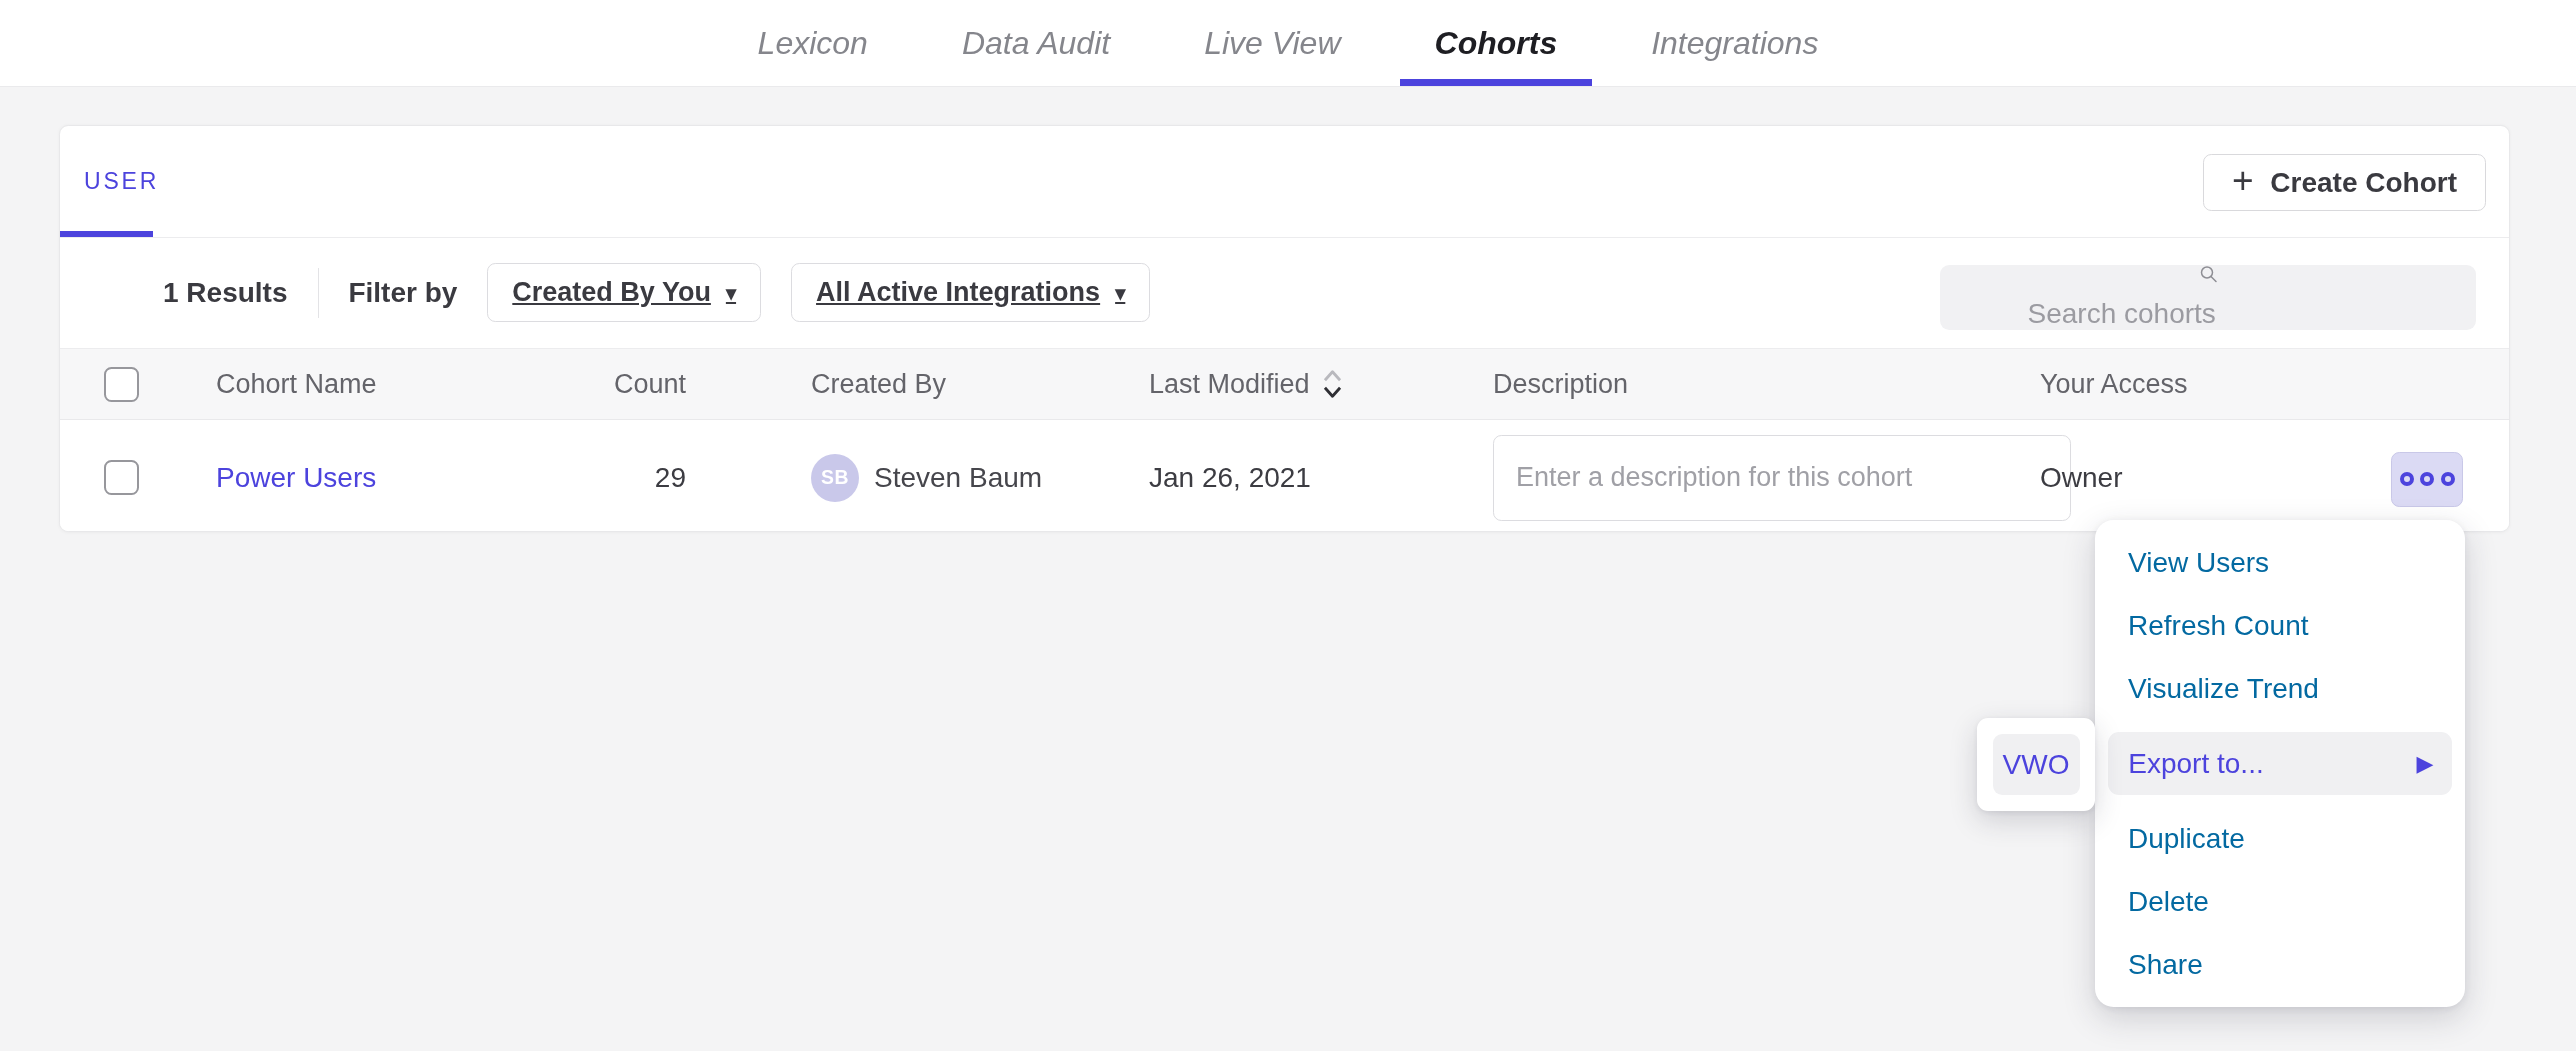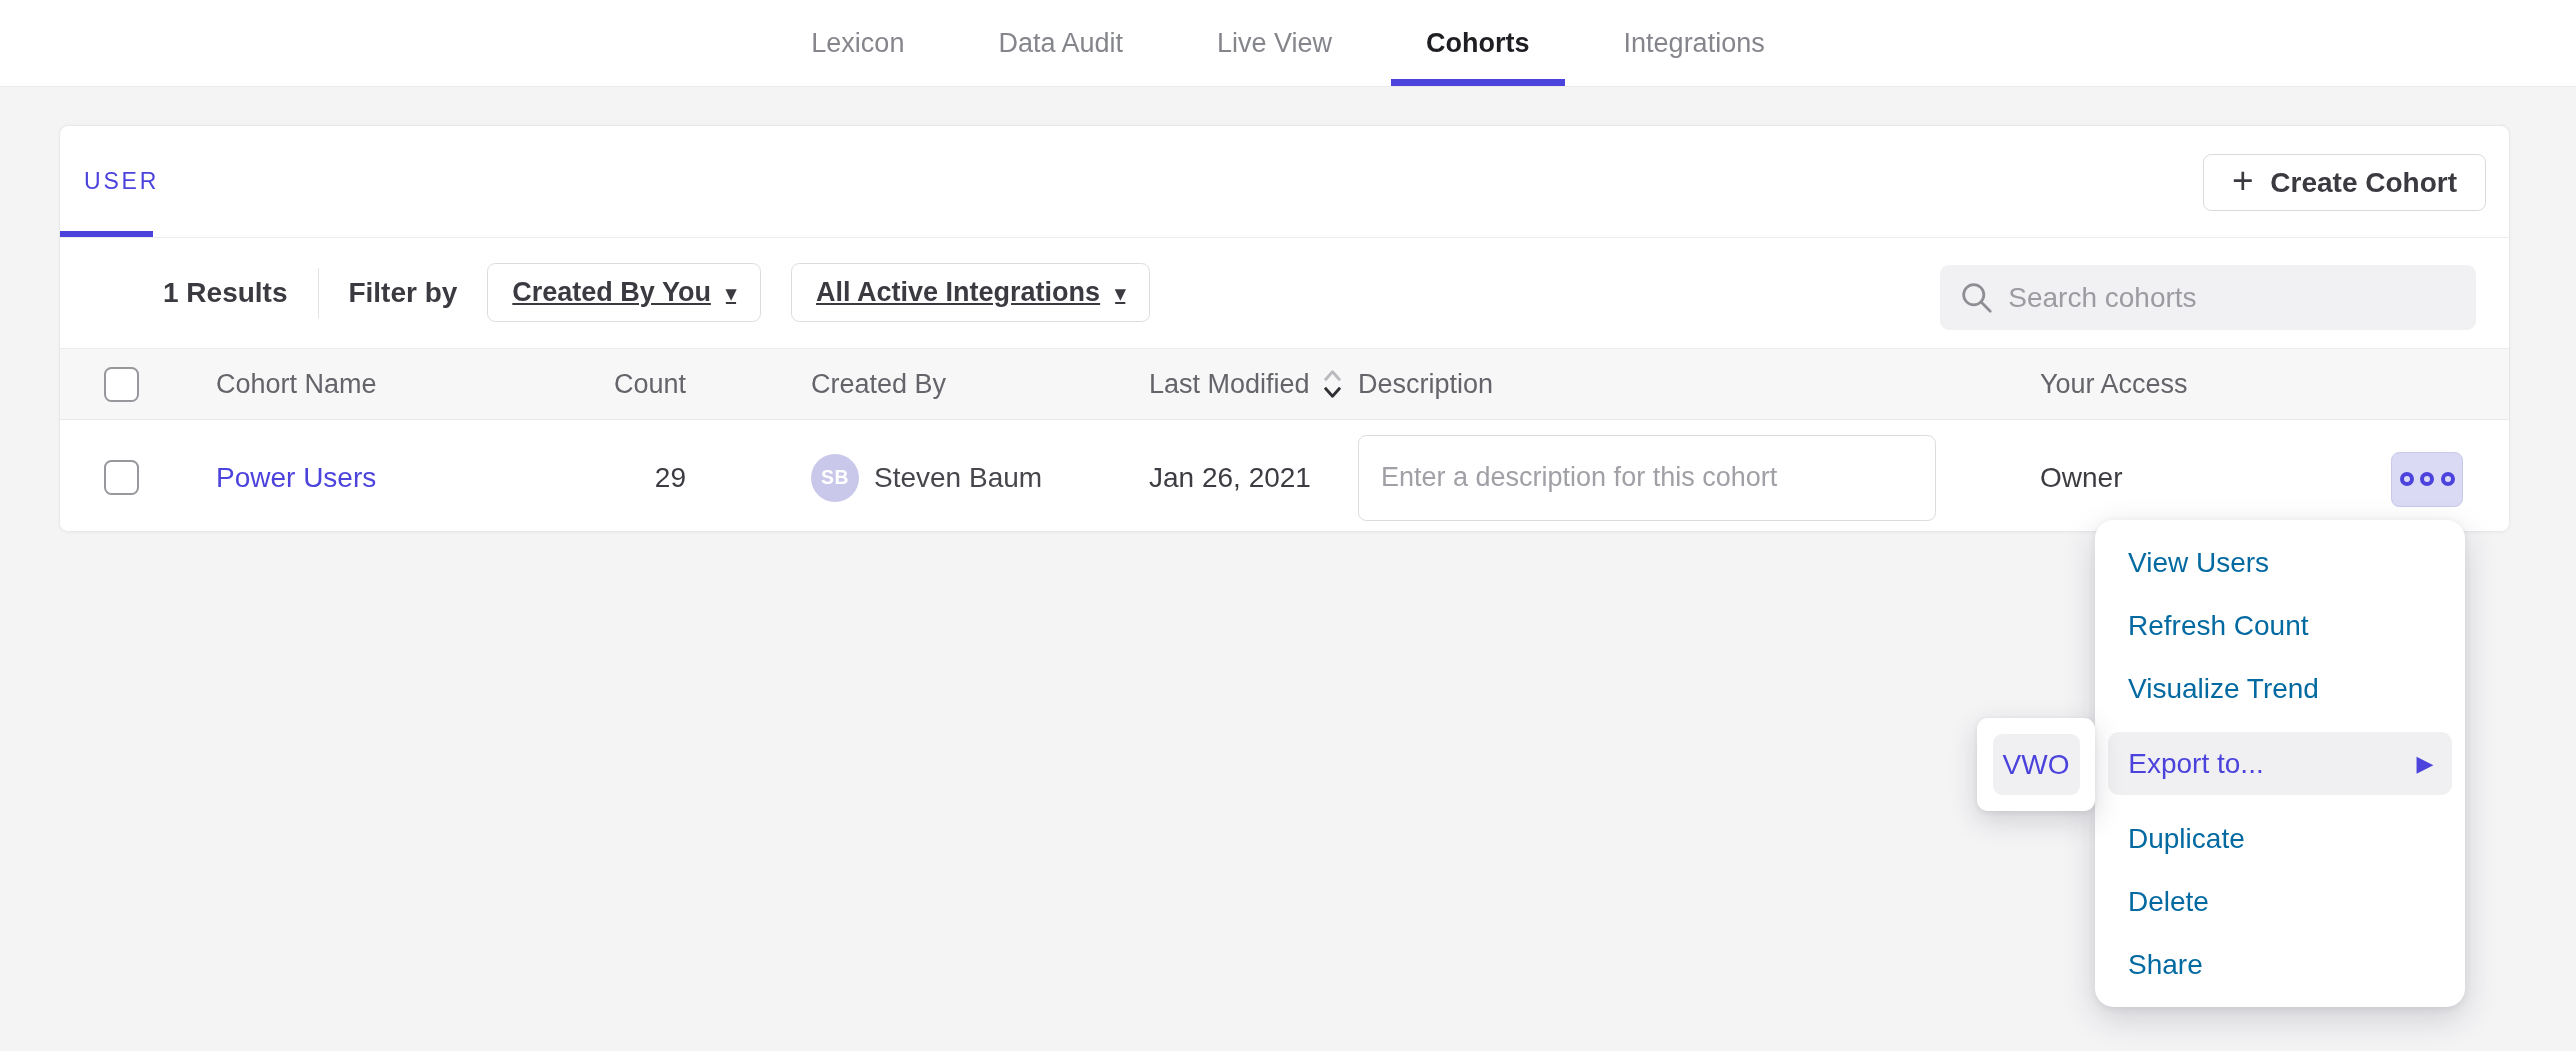--- a/index.html
+++ b/index.html
@@ -13,22 +13,23 @@
 
   
   .topnav {
     position:absolute; top:0; left:0; right:0; height:87px;
     background:#ffffff; border-bottom:0.9px solid #eaeaec;
     display:flex; justify-content:center;
   }
   .nav-tabs { display:flex; gap:24px; height:100%; }
   .nav-tab {
     display:flex; align-items:center; padding:7.4px 35px 0 35px;
-    font-size:27px; color:#85868c; cursor:pointer;
+    font-size:32px; color:#85868c; cursor:pointer;
     border-bottom:7.4px solid transparent;
+    font-style:italic;
   }
   .nav-tab.active { color:#1e1e23; font-weight:700; border-bottom-color:#4c43dd; }
 
   
   .card {
     position:absolute; left:59px; top:125px; width:2451px; height:407px;
     background:#ffffff; border:0.9px solid #e8e8ea; border-radius:9.2px;
     box-shadow:0 0.9px 3.7px rgba(0,0,0,0.04); overflow:hidden;
   }
   .type-tab {
@@ -57,21 +58,21 @@
   .filter-by-label { font-size:28px; font-weight:700; color:#3a3a40; }
   .dropdown {
     display:flex; align-items:center; gap:15px; height:59px; padding:0 24px;
     border:0.9px solid #dcdce0; border-radius:8.3px; background:#fff;
     font-size:27px; font-weight:700; color:#3a3a40; cursor:pointer;text-decoration:underline;
   }
   .caret { font-size:20.3px; color:#3a3a40; margin-top:1.8px; }
   .search-box {
     position:absolute; right:33px; top:139px; width:536px; height:65px;
     background:#f1f1f3; border-radius:9.2px;
-    display:flex; align-items:center; padding:0 20.3px; gap:15px;
+    display:flex; align-items:center; padding:0 20.3px; gap:15px;flex-direction:column;
   }
   .search-box input {
     flex:1; border:none; outline:none; background:transparent;
     font-family:"Liberation Sans", sans-serif; font-size:28px; color:#3c3c42;
   }
   .search-box input::placeholder { color:#9b9ba1; }
 
   
   .thead {
     position:absolute; left:0; right:0; top:222px; height:72px;
@@ -80,21 +81,21 @@
   .thead .cell { position:absolute; top:0; height:100%; display:flex; align-items:center;
     font-size:27px; color:#64646a; }
   .trow { position:absolute; left:0; right:0; top:295px; height:113px; background:#fff; }
   .trow .cell { position:absolute; top:0; height:100%; display:flex; align-items:center; font-size:28px; color:#3c3c42; }
 
   .col-check { left:44px; }
   .col-name  { left:156px; }
   .col-count { left:444px; width:182px; justify-content:flex-end; }
   .col-creator { left:739px;margin-left:12px; }
   .col-modified { left:1089px; }
-  .col-desc { left:1298px; }
+  .col-desc { left:1433px; }
   .col-access { left:1980px; }
 
   .checkbox {
     width:35px; height:35px; background:#fff;
     border:2.8px solid #97979c; border-radius:7.4px; cursor:pointer;
   }
   .cohort-link { color:#4c43dd; cursor:pointer; }
   .sort-icon { margin-left:11px; cursor:pointer; }
   .avatar {
     width:48px; height:48px; border-radius:50%; background:#c9c8ea;

